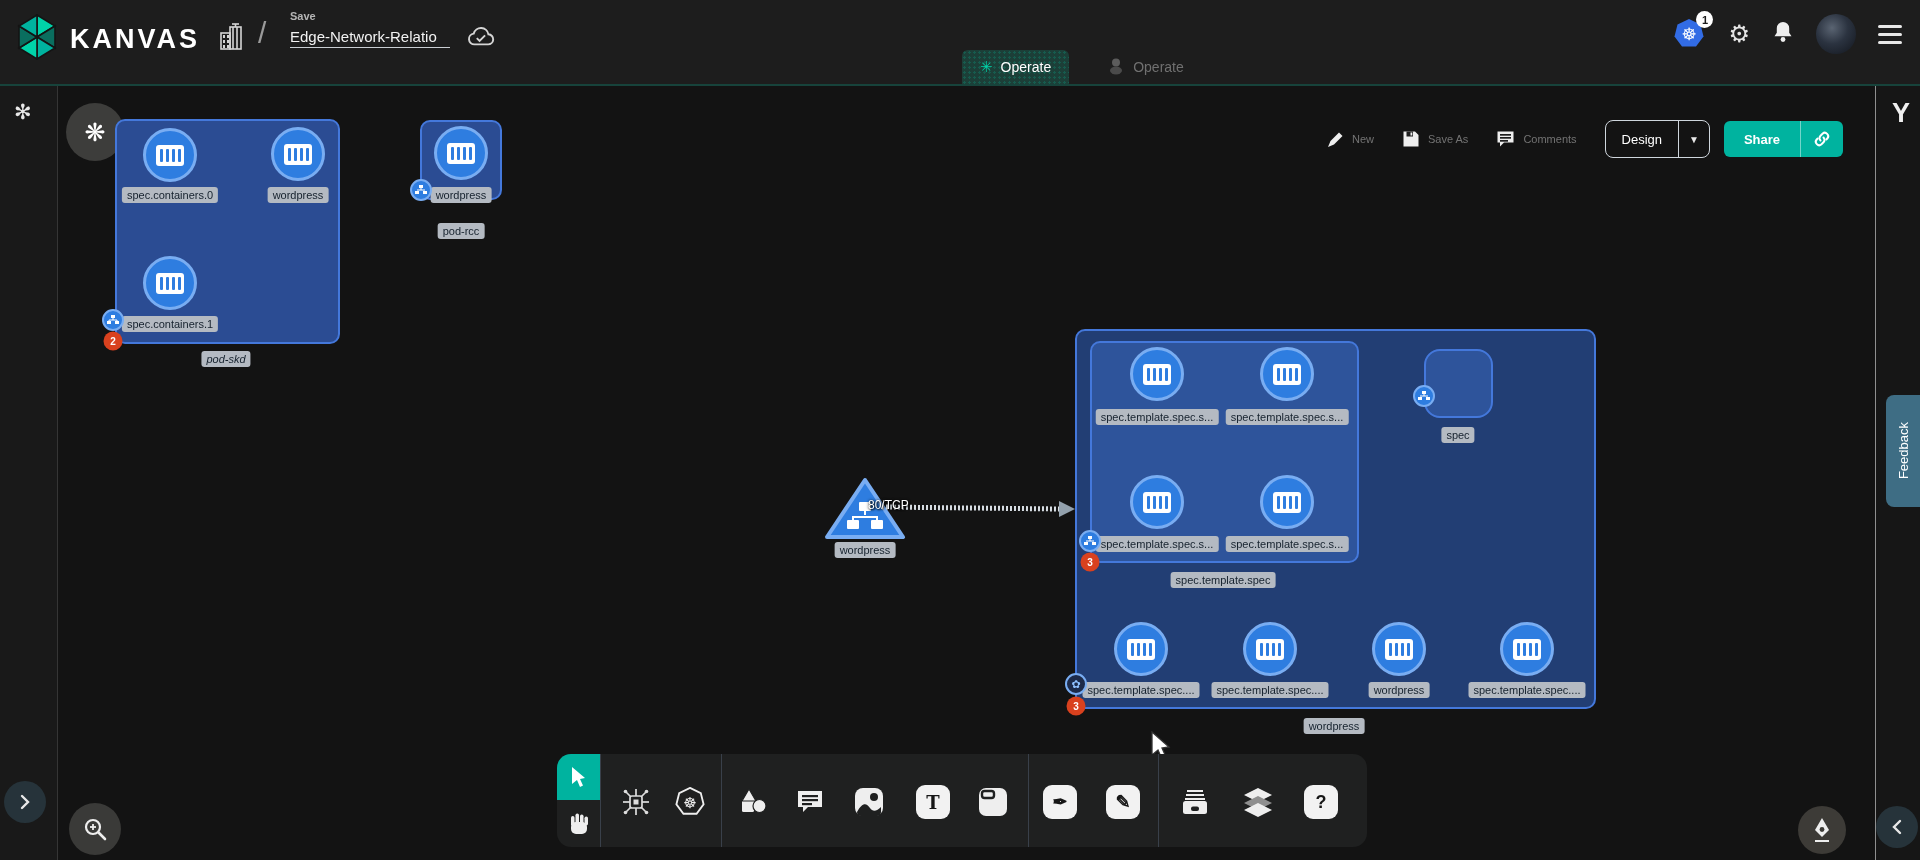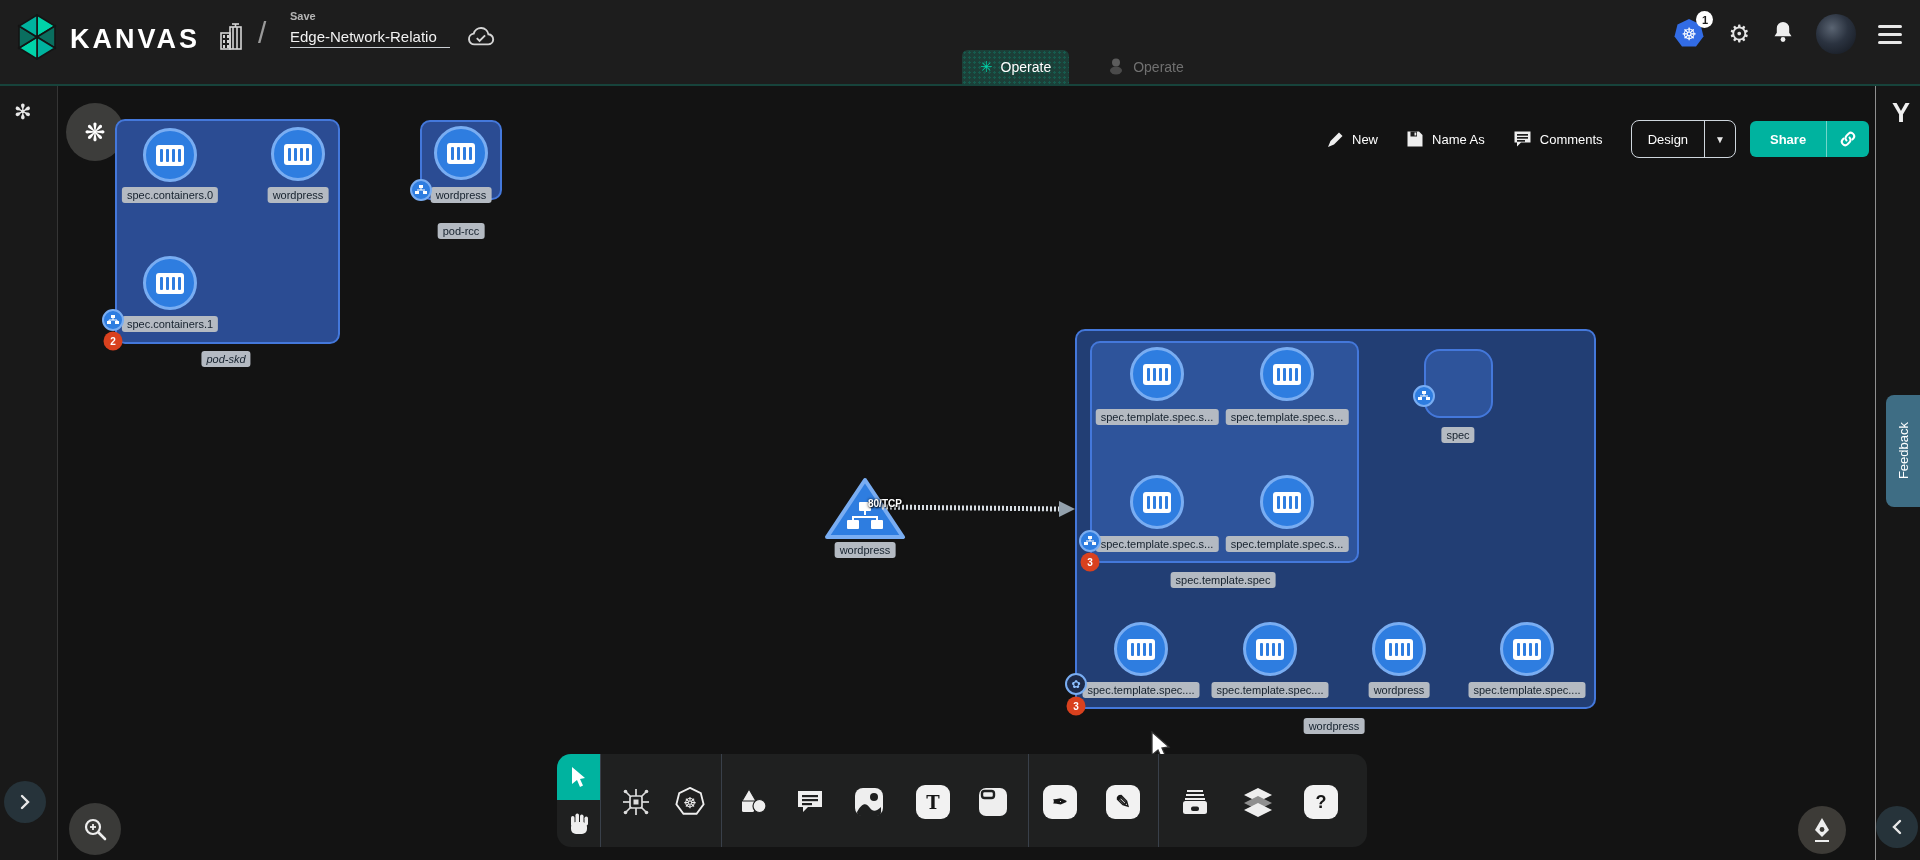--- a/index.html
+++ b/index.html
@@ -28,42 +28,42 @@
   
   .stage{position:absolute;left:0;top:84px;width:1920px;height:776px;background:#131313;border-top:2px solid #17433b;box-sizing:border-box;}
   .rail-left{position:absolute;left:0;top:0;width:57px;height:776px;background:#191919;border-right:1px solid #353535;}
   .rail-right{position:absolute;right:0;top:0;width:44px;height:776px;background:#161616;border-left:1px solid #8f8f8f;}
   .rail-btn{position:absolute;width:42px;height:42px;border-radius:50%;background:#26333a;display:flex;align-items:center;justify-content:center;}
   .y-glyph{position:absolute;right:10px;top:12px;color:#f0f0f0;font-size:27px;font-weight:bold;}
   .feedback{position:absolute;right:0;top:309px;width:34px;height:112px;background:#3e6d84;border-radius:8px 0 0 8px;display:flex;align-items:center;justify-content:center;}
   .feedback span{writing-mode:vertical-rl;transform:rotate(180deg);color:#fff;font-size:13px;}
   
   .abar{position:absolute;top:34px;height:38px;display:flex;align-items:center;}
-  .abtn{display:flex;align-items:center;gap:8px;color:#ffffff;font-size:13px;margin-right:28px;}
+  .abtn{display:flex;align-items:center;gap:8px;color:#737373;font-size:11px;margin-right:28px;}
   .actions-btn{display:flex;align-items:center;border:1px solid #cfd6dd;border-radius:8px;height:36px;color:#fff;font-size:13px;margin-right:14px;}
   .actions-btn .main-part{padding:0 16px;}
   .actions-btn .caret-part{padding:0 10px;border-left:1px solid #cfd6dd;height:100%;display:flex;align-items:center;font-size:10px;color:#e8e8e8;}
   .share-btn{display:flex;align-items:center;background:#00B39F;border-radius:6px;height:36px;color:#fff;font-size:13px;font-weight:bold;}
   .share-btn .txt{padding:0 20px;}
   .share-btn .lnk{padding:0 12px;border-left:1px solid rgba(255,255,255,.45);height:100%;display:flex;align-items:center;}
   
   .group{position:absolute;border:2px solid #4478db;border-radius:10px;box-sizing:border-box;}
   .fill-a{background:#2b4c93;}
   .fill-outer{background:#223e74;}
   .fill-inner{background:#2e549b;}
   .node{position:absolute;width:54px;height:54px;border-radius:50%;background:#2e7de0;border:3px solid #79adf2;box-sizing:border-box;display:flex;align-items:center;justify-content:center;}
   .cicon{width:28px;height:21px;background:#fff;border-radius:3px;display:flex;justify-content:center;align-items:center;gap:3px;}
   .cbar{width:3px;height:13px;background:#2e7de0;border-radius:1px;}
   .glabel{position:absolute;transform:translateX(-50%);background:#b4bac2;color:#15212d;font-size:11px;line-height:1;padding:2.5px 5px;border-radius:3px;white-space:nowrap;}
   .badge{position:absolute;border-radius:50%;display:flex;align-items:center;justify-content:center;transform:translate(-50%,-50%);}
   .badge.blue{width:22px;height:22px;background:#2e7de0;border:2px solid #79adf2;box-sizing:border-box;}
   .badge.red{width:19px;height:19px;background:#d9411e;color:#fff;font-size:10px;font-weight:bold;}
   .badge.mesh{width:22px;height:22px;background:#1d2b4a;border:2px solid #79adf2;box-sizing:border-box;color:#8fc1ff;font-size:11px;}
   .circle-btn{position:absolute;border-radius:50%;display:flex;align-items:center;justify-content:center;transform:translate(-50%,-50%);}
-  .edge-label{position:absolute;color:#fff;font-size:10px;font-weight:bold;text-shadow:0 0 3px #000,1px 1px 2px #000;}
+  .edge-label{position:absolute;color:#fff;font-size:12px;font-weight:normal;text-shadow:0 0 3px #000,1px 1px 2px #000;}
   
   .toolbar{position:absolute;left:557px;top:668px;width:810px;height:93px;background:#1f2020;border-radius:14px;}
   .tb-sep{position:absolute;top:0;width:1px;height:93px;background:#39404a;}
   .tool{position:absolute;width:44px;height:44px;display:flex;align-items:center;justify-content:center;}
   .tool-cell-arrow{position:absolute;left:0;top:0;width:43px;height:46px;background:#00B39F;border-radius:14px 0 0 0;display:flex;align-items:center;justify-content:center;}
   .tool-cell-hand{position:absolute;left:0;top:46px;width:43px;height:47px;display:flex;align-items:center;justify-content:center;border-radius:0 0 0 14px;}
   .wsq{width:34px;height:34px;background:#f2f2f2;border-radius:9px;color:#161616;display:flex;align-items:center;justify-content:center;font-weight:bold;font-size:18px;}
   .serif{font-family:"DejaVu Serif",serif;}
 </style>
 </head>
@@ -187,21 +187,21 @@
             <path d="M2 17l2.5-6L13 2.5 16.5 6 8 14.5z" fill="#eee"></path>
           </svg>
         <span>New</span>
       </div>
       <div class="abtn">
         <svg width="18" height="18" viewBox="0 0 18 18">
             <path d="M1.5 1.5h11.5l3.5 3.5v11.5H1.5z" fill="#eee"></path>
             <rect x="4.5" y="1.5" width="6.5" height="5" fill="#1d1d1d"></rect>
             <rect x="8.5" y="2.5" width="1.8" height="3" fill="#eee"></rect>
           </svg>
-        <span>Name As</span>
+        <span>Save As</span>
       </div>
       <div class="abtn">
         <svg width="19" height="18" viewBox="0 0 19 18">
             <path d="M1.5 1.5h16v11H8l-4 4v-4H1.5z" fill="#eee"></path>
             <rect x="4" y="4" width="11" height="1.7" fill="#1d1d1d"></rect>
             <rect x="4" y="7" width="11" height="1.7" fill="#1d1d1d"></rect>
             <rect x="4" y="10" width="8" height="1.7" fill="#1d1d1d"></rect>
           </svg>
         <span>Comments</span>
       </div>

